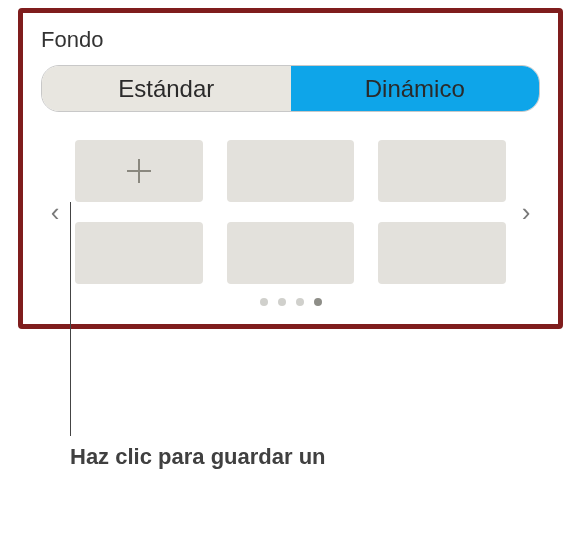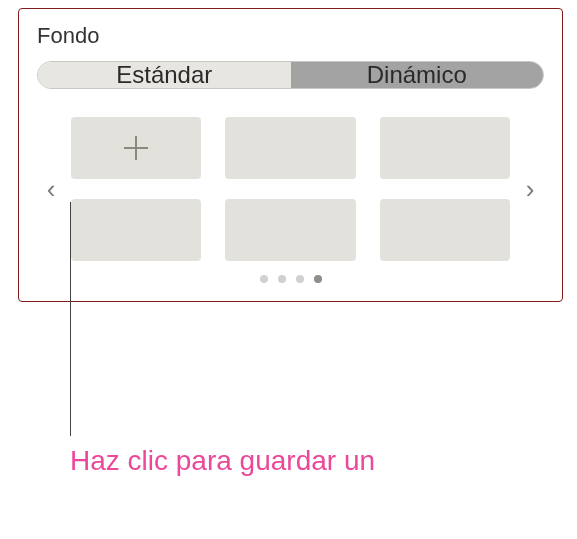--- a/index.html
+++ b/index.html
@@ -8,56 +8,56 @@
       box-sizing: border-box;
     }
     body {
       font-family: -apple-system, BlinkMacSystemFont, "Helvetica Neue", Arial, sans-serif;
       background: #ffffff;
       width: 577px;
       height: 539px;
       position: relative;
     }
     .panel {
-      border: 1px solid #7f1d1d;
+      border: 5px solid #7f1d1d;
       border-radius: 4px;
       width: 545px;
       margin: 8px 14px 0 18px;
       padding: 14px 18px 18px 18px;
       background: #ffffff;
       position: relative;
     }
     .panel-title {
       font-size: 22px;
       color: #333333;
       font-weight: 400;
       margin-bottom: 12px;
     }
     .segmented-control {
       display: flex;
       border-radius: 18px;
       overflow: hidden;
       border: 1px solid #c8c8c8;
-      height: 28px;
+      height: 47px;
     }
     .segment {
       flex: 1;
       display: flex;
       align-items: center;
       justify-content: center;
       font-size: 24px;
       color: #2a2a2a;
       cursor: pointer;
       user-select: none;
     }
     .segment.inactive {
       background: #e8e6e0;
     }
     .segment.active {
-      background: #a3a3a3;
+      background: #0ea5e9;
       align-items: center;
     }
     .thumbs-area {
       position: relative;
       display: flex;
       align-items: center;
       margin-top: 28px;
     }
     .nav-arrow {
       width: 28px;
@@ -110,24 +110,24 @@
     .dot.active {
       background: #8e8e88;
     }
     .callout-line {
       position: absolute;
       width: 1px;
       background: #444444;
     }
     .callout-text {
       position: absolute;
-      font-size: 28px;
-      color: #ec4899;
+      font-size: 22px;
+      color: #404040;
       line-height: 1.35;
-      font-weight: 400;
+      font-weight: 700;
     }
   </style>
 </head>
 <body>
 
 <div class="panel">
   <div class="panel-title">Fondo</div>
 
   <div class="segmented-control">
     <div class="segment inactive">

